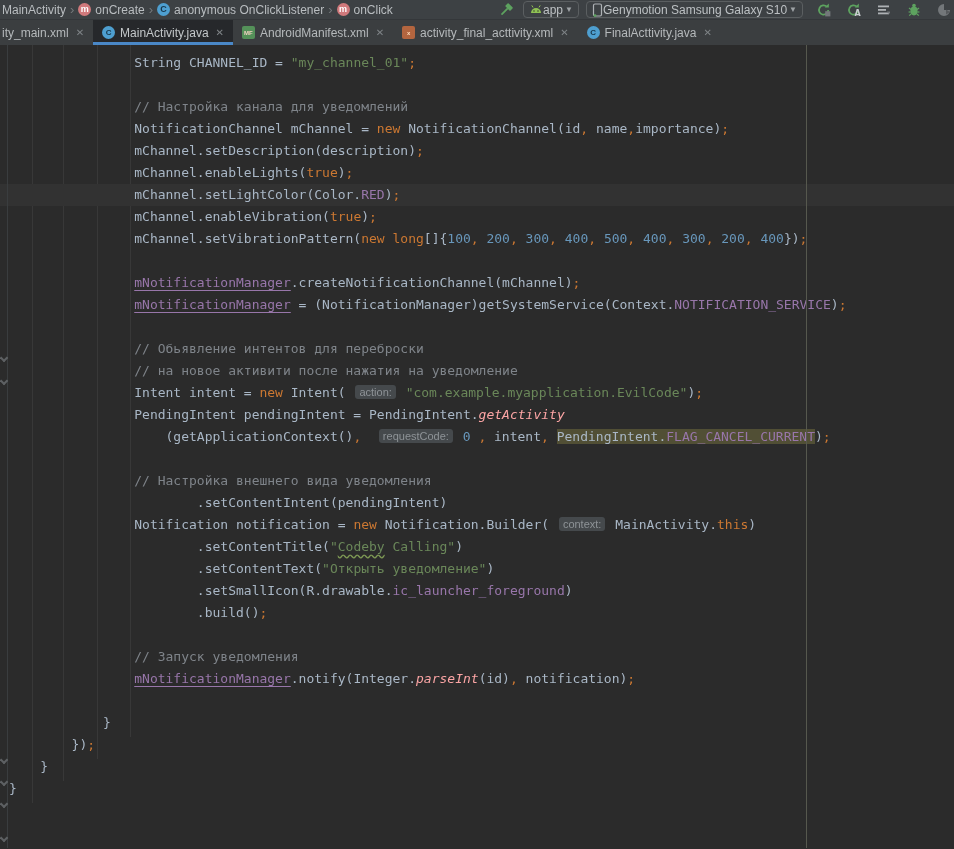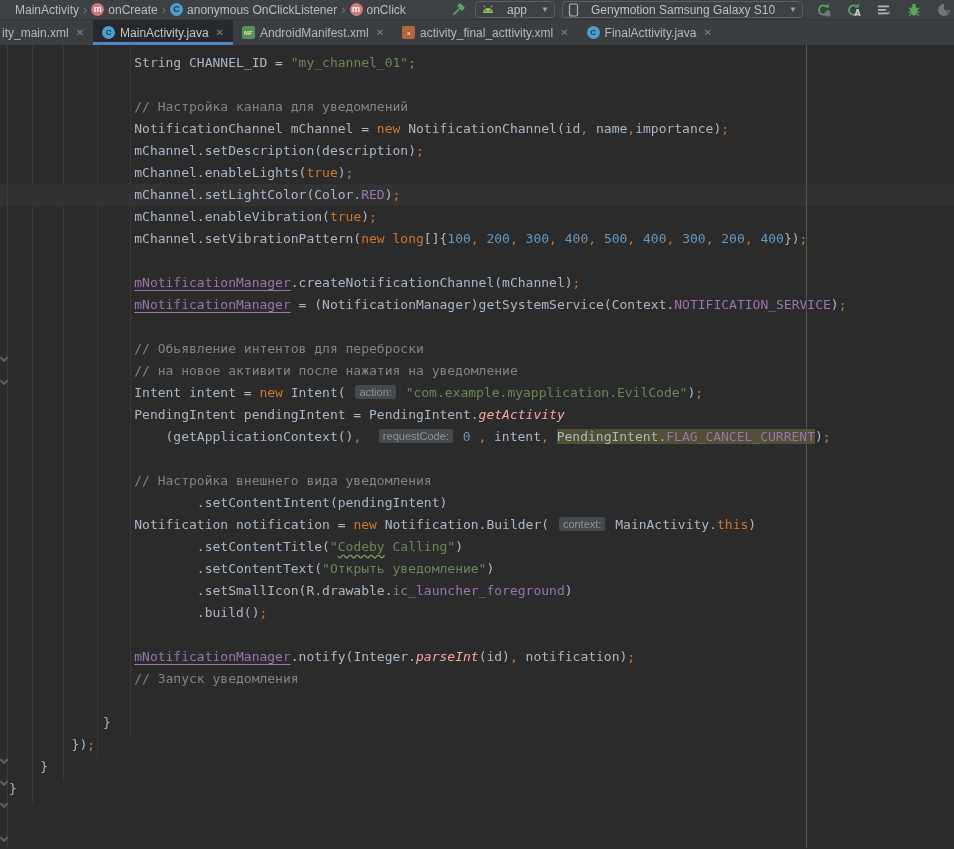--- a/index.html
+++ b/index.html
@@ -1,35 +1,35 @@
 <!DOCTYPE html>
 <html><head>
 <meta charset="utf-8">
 <style>
   * { box-sizing: border-box; margin: 0; padding: 0; }
   html,body { width: 954px; height: 849px; overflow: hidden; background: #2b2b2b;
               font-family: "Liberation Sans", sans-serif; }
 
   
   .navbar { height: 20px; background: #3d4144; display: flex; align-items: center;
-            padding-left: 15px; font-size: 12px; color: #b9bdc0; border-bottom: 1px solid #34373a;
+            padding-left: 2px; font-size: 12px; color: #b9bdc0; border-bottom: 1px solid #34373a;
             overflow: hidden; white-space: nowrap; }
   .crumbs { display: flex; align-items: center; }
   .crumb { display: inline-flex; align-items: center; gap: 4px; cursor: default; }
   .crumb-sep { color: #75797c; margin: 0 4px; font-size: 13px; }
   .mini-ic { width: 13px; height: 13px; border-radius: 50%; display: inline-flex;
              align-items: center; justify-content: center; font-size: 9px; line-height: 1; }
   .ic-method { background: #d0797c; color: #fff; font-weight: bold; }
   .ic-class  { background: #4e9fd0; color: #17364a; font-weight: bold; }
 
   .run-toolbar { margin-left: auto; display: flex; align-items: center; gap: 7px; }
   .tb-btn { display: inline-flex; align-items: center; justify-content: center;
             width: 20px; height: 18px; flex: 0 0 auto; }
   .combo { border: 1px solid #5b5f61; border-radius: 4px; height: 17px; display: inline-flex;
-           align-items: center; gap: 12px; padding: 0 5px; color: #bcc0c3; background: #3d4144; }
+           align-items: center; gap: 0; padding: 0 5px; color: #bcc0c3; background: #3d4144; }
   .combo .caret { font-size: 8px; color: #9da2a5; margin-left: 2px; }
   .iconrow { display: flex; align-items: center; gap: 10px; margin-left: 4px; }
 
   
   .tabbar { height: 25px; background: #3b3e40; display: flex; align-items: stretch;
             font-size: 12px; color: #b5b9bb; overflow: hidden; white-space: nowrap; }
   .tab { display: inline-flex; align-items: center; gap: 5px; padding: 0 9px; cursor: default; }
   .tab:first-child { padding-left: 2px; }
   .tab.active { background: #26282b; box-shadow: inset 0 -3px 0 #4a88c7; color: #c3c7c9; }
   .tab .close { color: #7f8487; font-size: 10px; margin-left: 2px; }
@@ -232,21 +232,21 @@
       <div class="line"><span class="tk-d">                    (getApplicationContext()</span><span class="tk-p">,</span><span class="tk-d">  </span><span class="tk-hint">requestCode:</span><span class="tk-d"> </span><span class="tk-n">0</span><span class="tk-d"> </span><span class="tk-p">,</span><span class="tk-d"> intent</span><span class="tk-p">,</span><span class="tk-d"> </span><span class="tk-d tk-hl">PendingIntent.</span><span class="tk-sc tk-hl">FLAG_CANCEL_CURRENT</span><span class="tk-d">)</span><span class="tk-p">;</span></div>
       <div class="line"></div>
       <div class="line"><span class="tk-c">                // Настройка внешнего вида уведомления</span></div>
       <div class="line"><span class="tk-d">                        .setContentIntent(pendingIntent)</span></div>
       <div class="line"><span class="tk-d">                Notification notification = </span><span class="tk-k">new</span><span class="tk-d"> Notification.Builder( </span><span class="tk-hint">context:</span><span class="tk-d"> MainActivity.</span><span class="tk-k">this</span><span class="tk-d">)</span></div>
       <div class="line"><span class="tk-d">                        .setContentTitle(</span><span class="tk-s">"</span><span class="tk-s tk-typo">Codeby</span><span class="tk-s"> Calling"</span><span class="tk-d">)</span></div>
       <div class="line"><span class="tk-d">                        .setContentText(</span><span class="tk-s">"Открыть уведомление"</span><span class="tk-d">)</span></div>
       <div class="line"><span class="tk-d">                        .setSmallIcon(R.drawable.</span><span class="tk-sc">ic_launcher_foreground</span><span class="tk-d">)</span></div>
       <div class="line"><span class="tk-d">                        .build()</span><span class="tk-p">;</span></div>
       <div class="line"></div>
+      <div class="line"><span class="tk-c">                // Запуск уведомления</span></div>
       <div class="line"><span class="tk-d">                </span><span class="tk-f">mNotificationManager</span><span class="tk-d">.notify(Integer.</span><span class="tk-sm">parseInt</span><span class="tk-d">(id)</span><span class="tk-p">,</span><span class="tk-d"> notification)</span><span class="tk-p">;</span></div>
-      <div class="line"><span class="tk-c">                // Запуск уведомления</span></div>
       <div class="line"></div>
       <div class="line"><span class="tk-d">            }</span></div>
       <div class="line"><span class="tk-d">        })</span><span class="tk-p">;</span></div>
       <div class="line"><span class="tk-d">    }</span></div>
       <div class="line"><span class="tk-d">}</span></div>
     </div>
 </div>
 
 </body></html>

